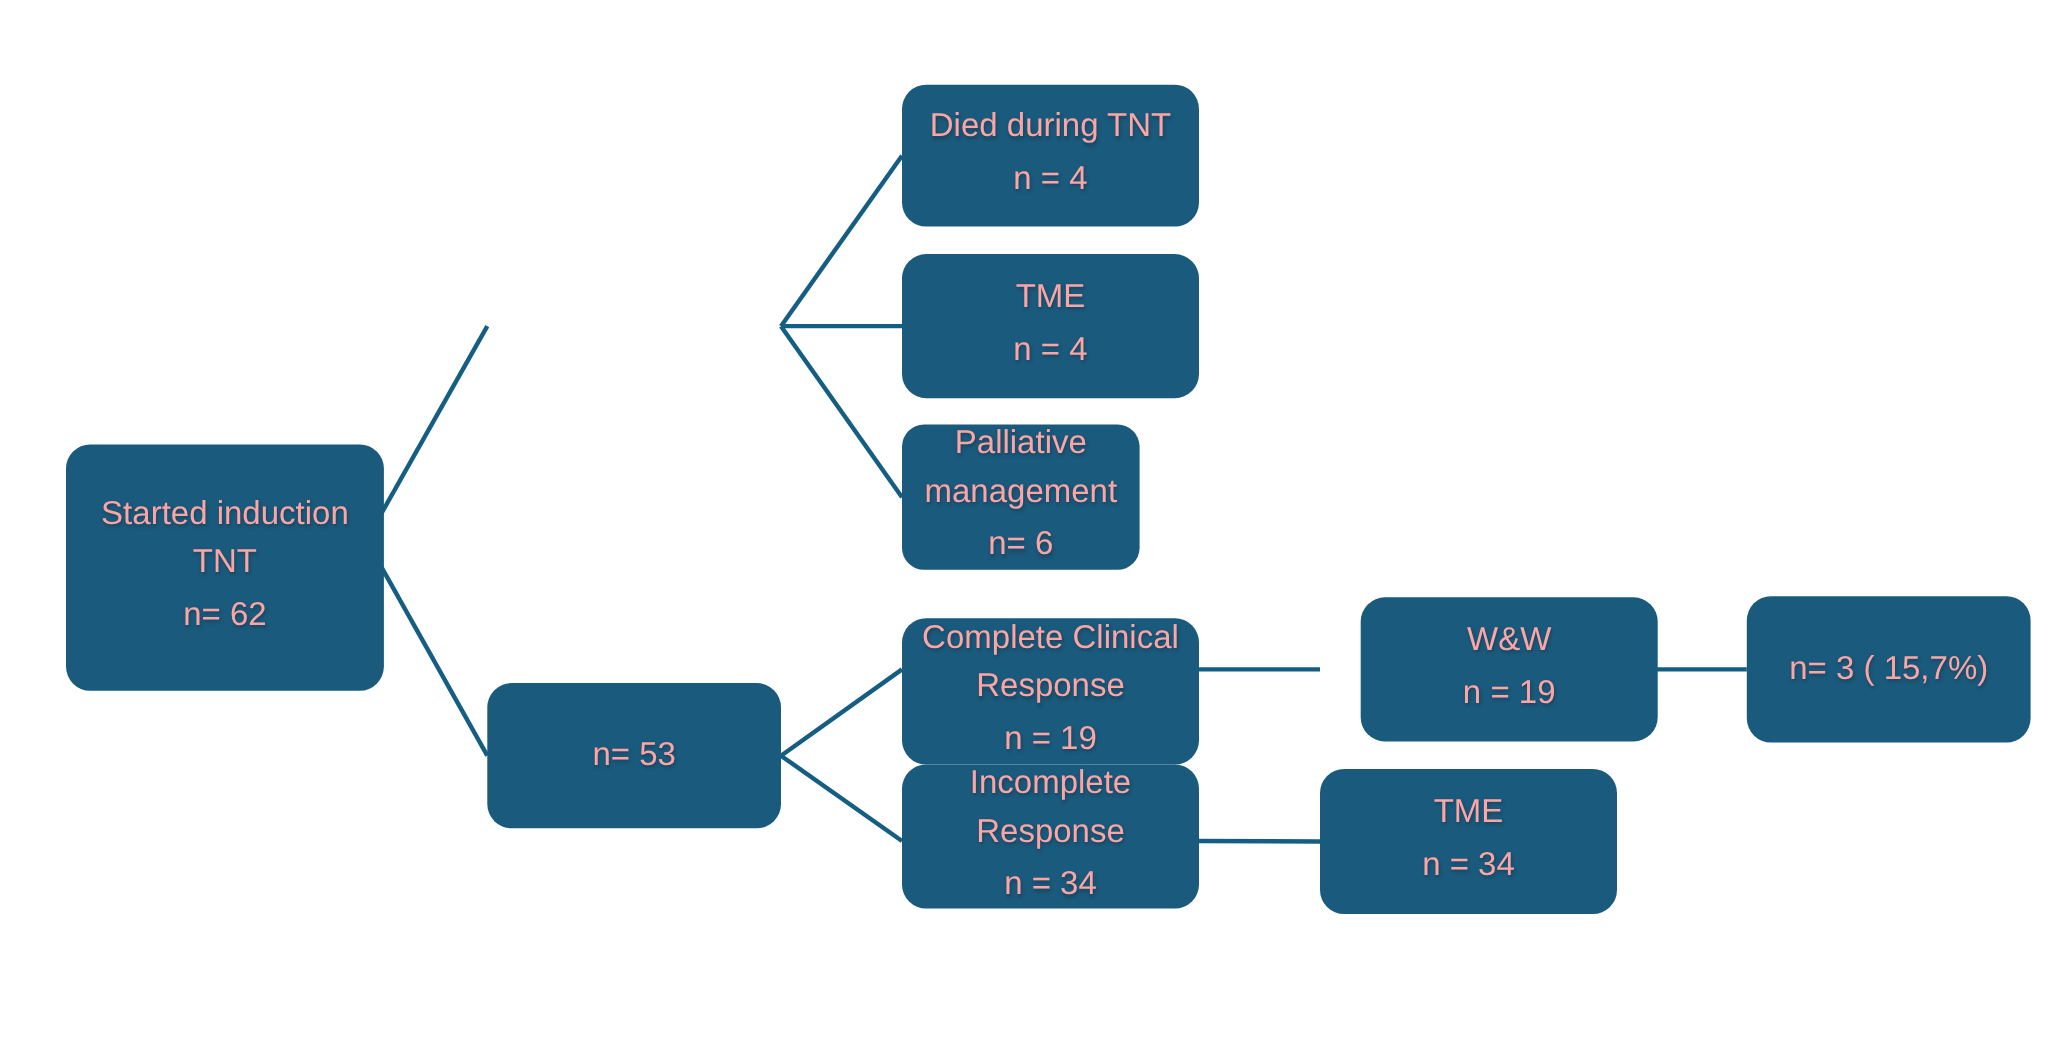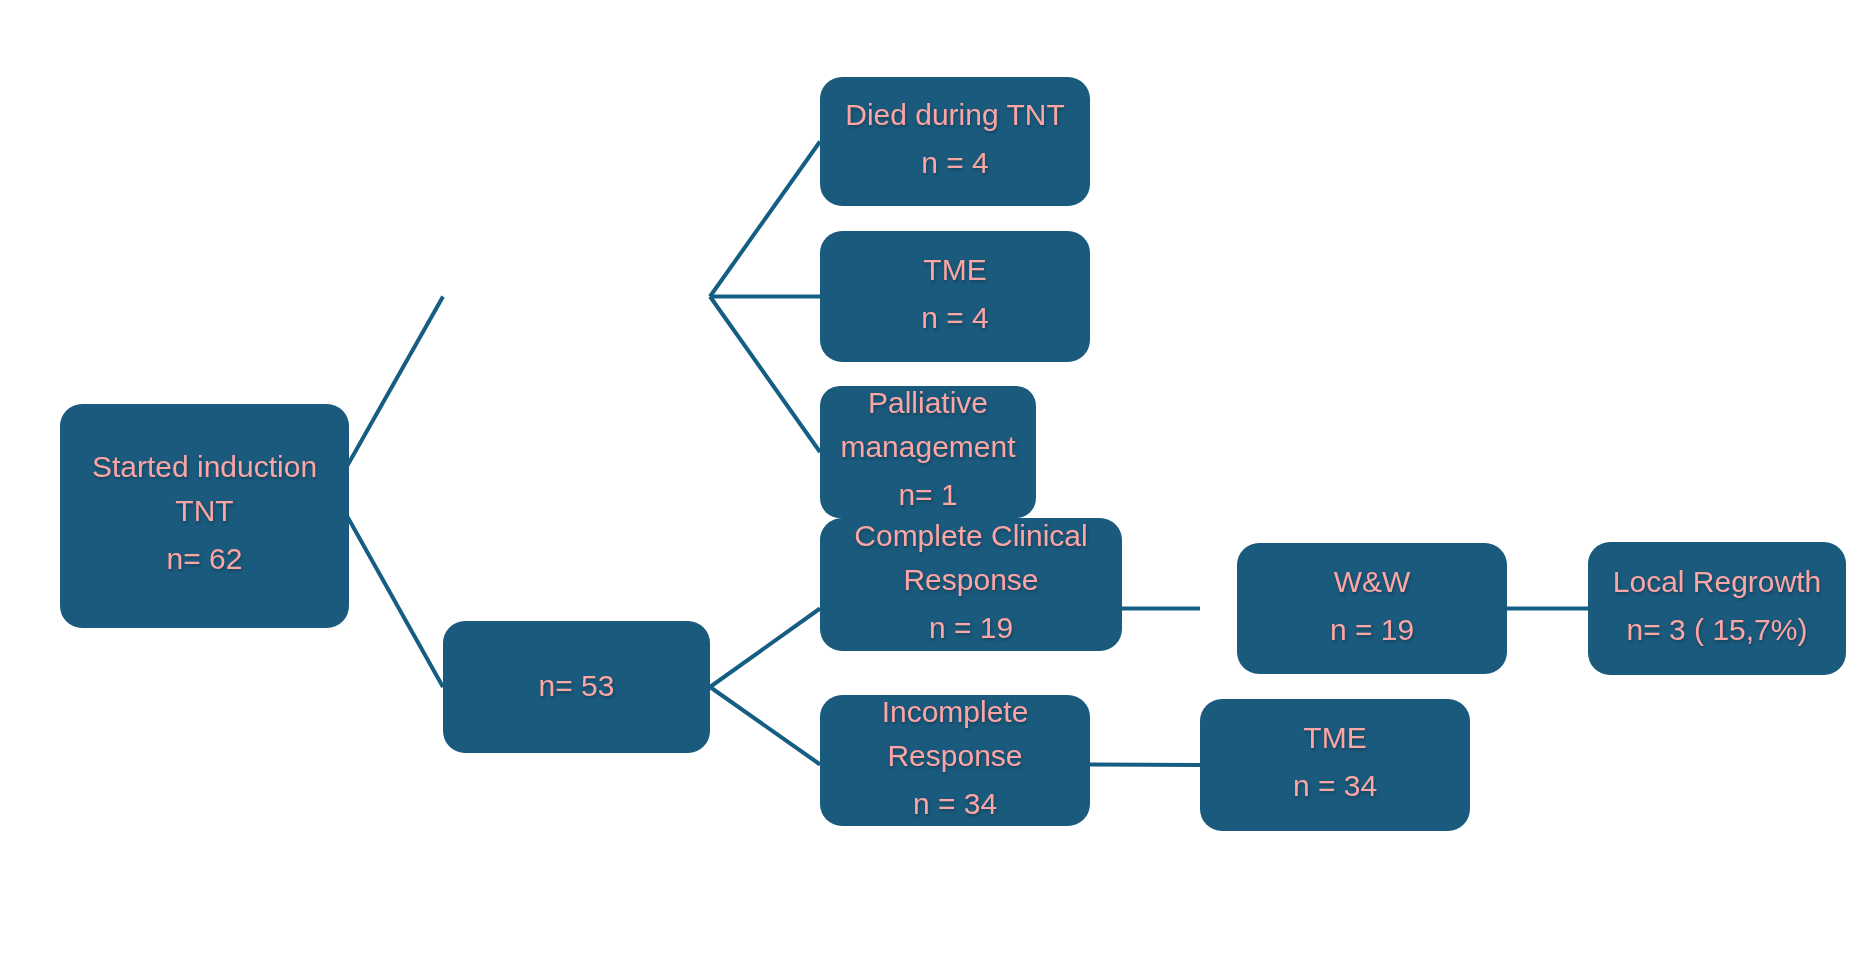--- a/index.html
+++ b/index.html
@@ -80,41 +80,40 @@
         <div class="node-label">Died during TNT</div>
         <div class="node-count">n = 4</div>
       </div>
       <div class="node" style="left: 820px; top: 231px; width: 270px; height: 131px;">
         <div class="node-label">TME</div>
         <div class="node-count">n = 4</div>
       </div>
       <div class="node" style="left: 820px; top: 386px; width: 216px; height: 132px; border-radius: 20px;">
         <div class="node-label">Palliative</div>
         <div class="node-label">management</div>
-        <div class="node-count">n= 1</div>
+        <div class="node-count">n= 6</div>
       </div>
       <div class="node" style="left: 443px; top: 621px; width: 267px; height: 132px;">
         <div class="node-count">n= 53</div>
       </div>
-      <div class="node" style="left: 820px; top: 518px; width: 302px; height: 133px;">
+      <div class="node" style="left: 820px; top: 562px; width: 270px; height: 133px;">
         <div class="node-label">Complete Clinical</div>
         <div class="node-label">Response</div>
         <div class="node-count">n = 19</div>
       </div>
       <div class="node" style="left: 820px; top: 695px; width: 270px; height: 131px;">
         <div class="node-label">Incomplete</div>
         <div class="node-label">Response</div>
         <div class="node-count">n = 34</div>
       </div>
       <div class="node" style="left: 1200px; top: 543px; width: 270px; height: 131px; margin-left: 37px;">
         <div class="node-label">W&amp;W</div>
         <div class="node-count">n = 19</div>
       </div>
       <div class="node" style="left: 1200px; top: 699px; width: 270px; height: 132px;">
         <div class="node-label">TME</div>
         <div class="node-count">n = 34</div>
       </div>
       <div class="node" style="left: 1588px; top: 542px; width: 258px; height: 133px;">
-        <div class="node-label">Local Regrowth</div>
         <div class="node-count">n= 3 ( 15,7%)</div>
       </div>
     </div>
 </div>
 
 </body></html>

